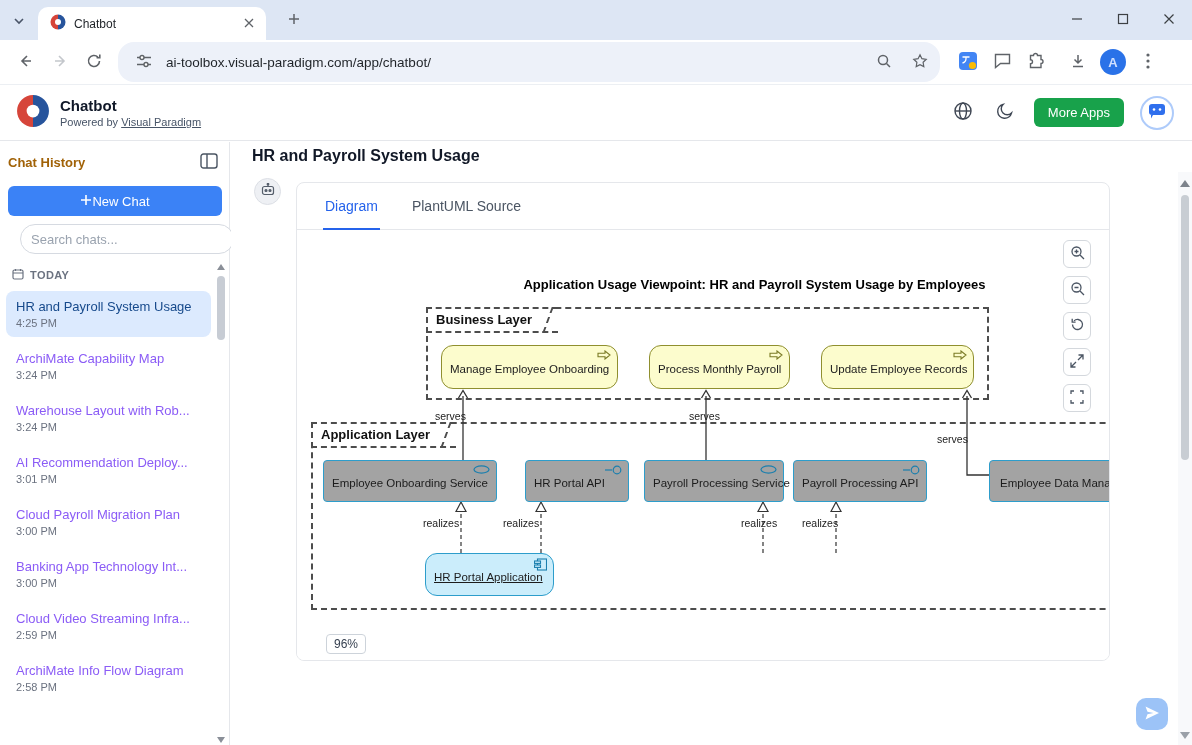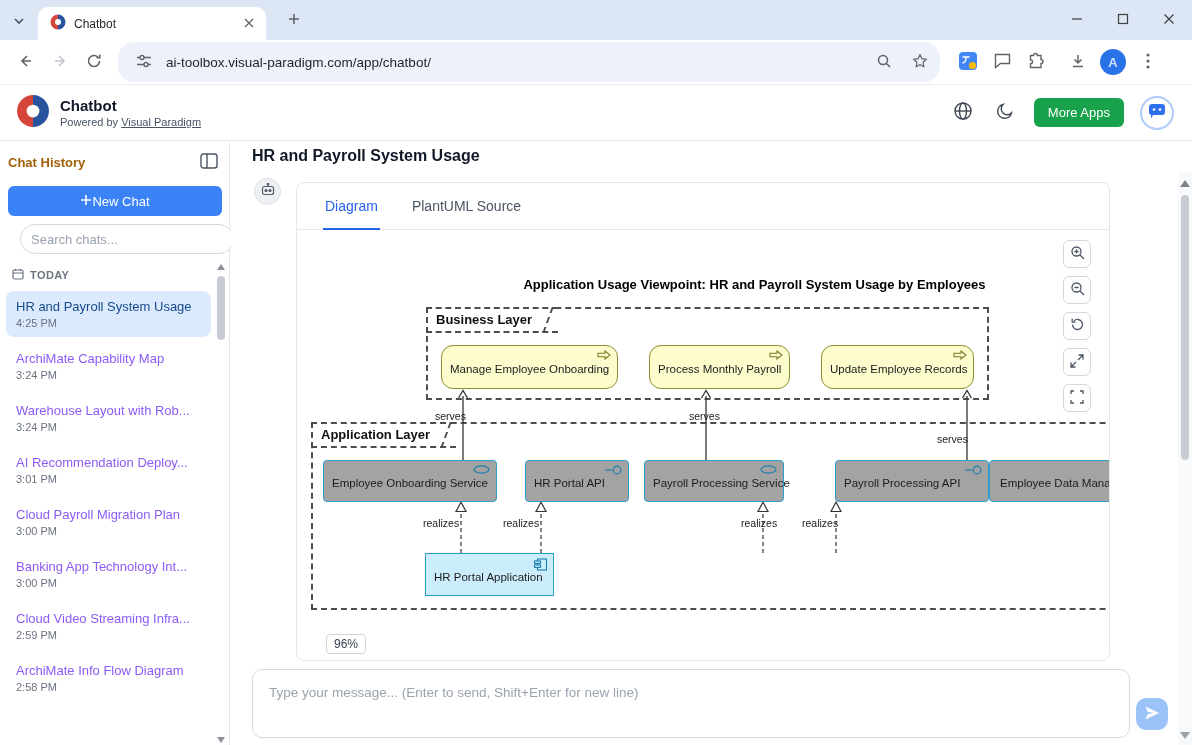--- a/index.html
+++ b/index.html
@@ -99,21 +99,21 @@
     color:#111; padding:3px 26px 4px 8px; border-left:2px dashed #4d4d4d; border-top:2px dashed #4d4d4d;
     border-bottom:2px dashed #4d4d4d; }
   .grp-label::after { content:""; position:absolute; right:9px; top:-2px; bottom:-2px; width:2px;
     border-right:2px dashed #4d4d4d; transform:skewX(-20deg); }
   .edges { position:absolute; left:0; top:0; z-index:1; pointer-events:none; }
   .edge-label { position:absolute; font-size:10.5px; color:#222; z-index:2; line-height:12px; }
   .node { position:absolute; display:flex; align-items:center; justify-content:flex-start; text-align:center;
     font-size:11.5px; color:#1c1c1c; line-height:1.15; z-index:3; padding:10px 8px 4px; }
   .biz-node { background:#fcfccd; border:1.2px solid #8f8f2f; border-radius:12px; }
   .svc-node { background:#a3a3a3; border:1.2px solid #2d9dcb; border-radius:4px; }
-  .cmp-node { background:#cbedfb; border:1.2px solid #2d9dcb; border-radius:0; }
+  .cmp-node { background:#cbedfb; border:1.2px solid #2d9dcb; border-radius:12px;text-decoration:underline; }
   .corner-icon { position:absolute; top:4px; right:6px; line-height:0; }
   .node-label { white-space:nowrap; }
 
   .zoom-tools { position:absolute; right:18px; top:10px; display:flex; flex-direction:column;
     gap:8px; z-index:6; }
   .ztool { width:28px; height:28px; background:#fff; border:1px solid #d4d8dd; border-radius:6px;
     display:grid; place-items:center; }
   .zoom-badge { position:absolute; left:29px; bottom:7px; border:1px solid #cdd3da; border-radius:4px;
     background:#fff; padding:2px 7px; font-size:12px; color:#374151; z-index:6; }
 
@@ -452,21 +452,21 @@
                 <circle cx="12" cy="5" r="3.8" fill="none" stroke="#1b7fae" stroke-width="1.2"></circle>
               </svg></span>
           <span class="node-label">HR Portal API</span>
         </div>
         <div class="node svc-node" style="left:347px;top:230px;width:140px;height:42px">
           <span class="corner-icon"><svg width="17" height="9">
                 <ellipse cx="8.5" cy="4.5" rx="7.5" ry="3.6" fill="none" stroke="#1b7fae" stroke-width="1.2"></ellipse>
               </svg></span>
           <span class="node-label">Payroll Processing Service</span>
         </div>
-        <div class="node svc-node" style="left:538px;top:230px;width:154px;height:42px">
+        <div class="node svc-node" style="left:496px;top:230px;width:134px;height:42px">
           <span class="corner-icon"><svg width="17" height="10">
                 <path d="M0 5h7" stroke="#1b7fae" stroke-width="1.2"></path>
                 <circle cx="12" cy="5" r="3.8" fill="none" stroke="#1b7fae" stroke-width="1.2"></circle>
               </svg></span>
           <span class="node-label">Payroll Processing API</span>
         </div>
         <div class="node svc-node" style="left:692px;top:230px;width:172px;height:42px;justify-content:flex-start;padding-left:10px">
           <span class="node-label">Employee Data Manag</span>
         </div>
 
@@ -507,23 +507,20 @@
               <span><svg width="14" height="14" viewBox="0 0 14 14" fill="none" stroke="#4b5563" stroke-width="1.3">
                   <path d="M1 4V1h3M10 1h3v3M13 10v3h-3M4 13H1v-3"></path>
                 </svg></span>
             </button>
         </div>
 
         <div class="zoom-badge">96%</div>
       </div>
     </section>
 
-    <div class="composer">
-      <textarea placeholder="Type your message... (Enter to send, Shift+Enter for new line)" style=""></textarea>
-    </div>
     <button class="send-btn">
       <span><svg width="16" height="16" viewBox="0 0 16 16">
             <path d="M1.5 14.5L15 8 1.5 1.5l2 5.2L9.5 8l-6 1.3z" fill="#fff"></path>
           </svg></span>
     </button>
   </main>
 
   <div class="page-scrollbar">
     <div class="pg-up"></div>
     <div class="pg-thumb"></div>

